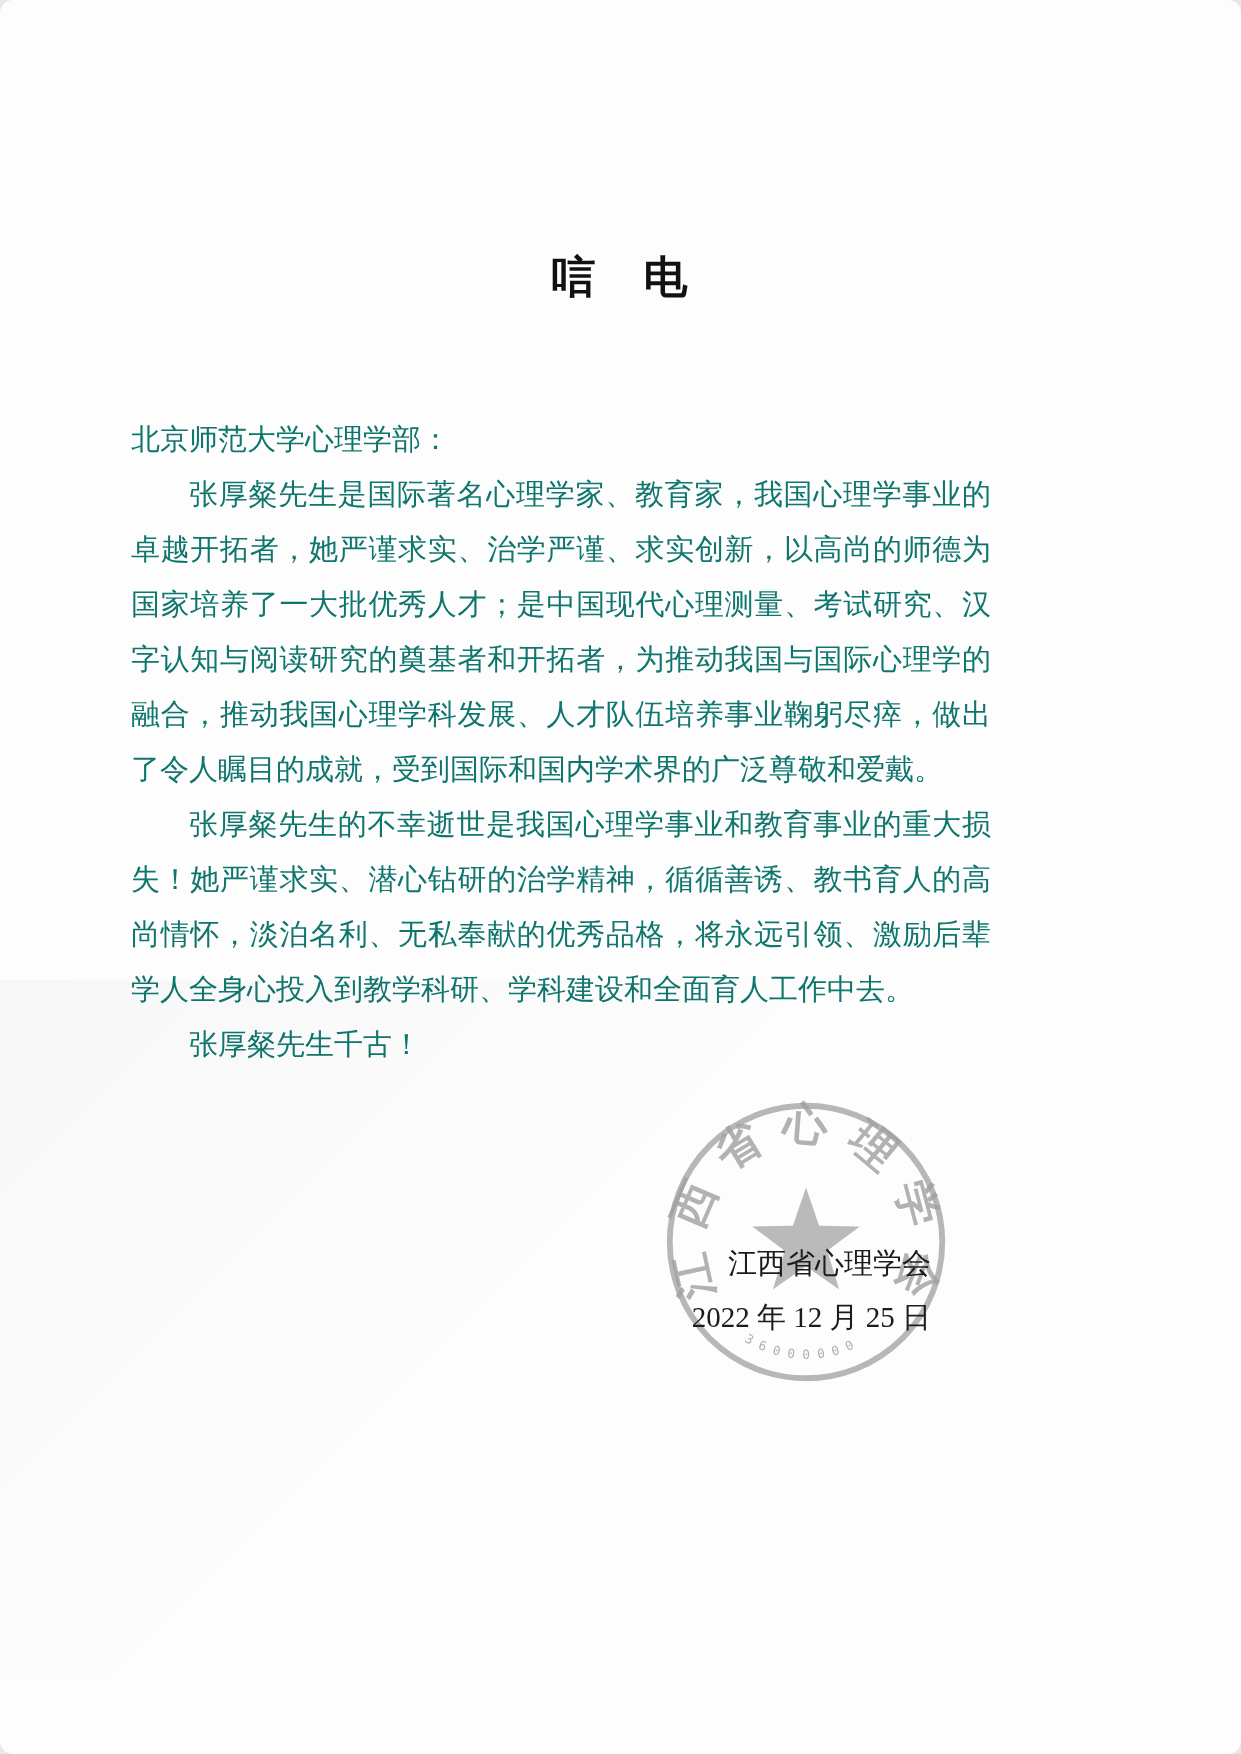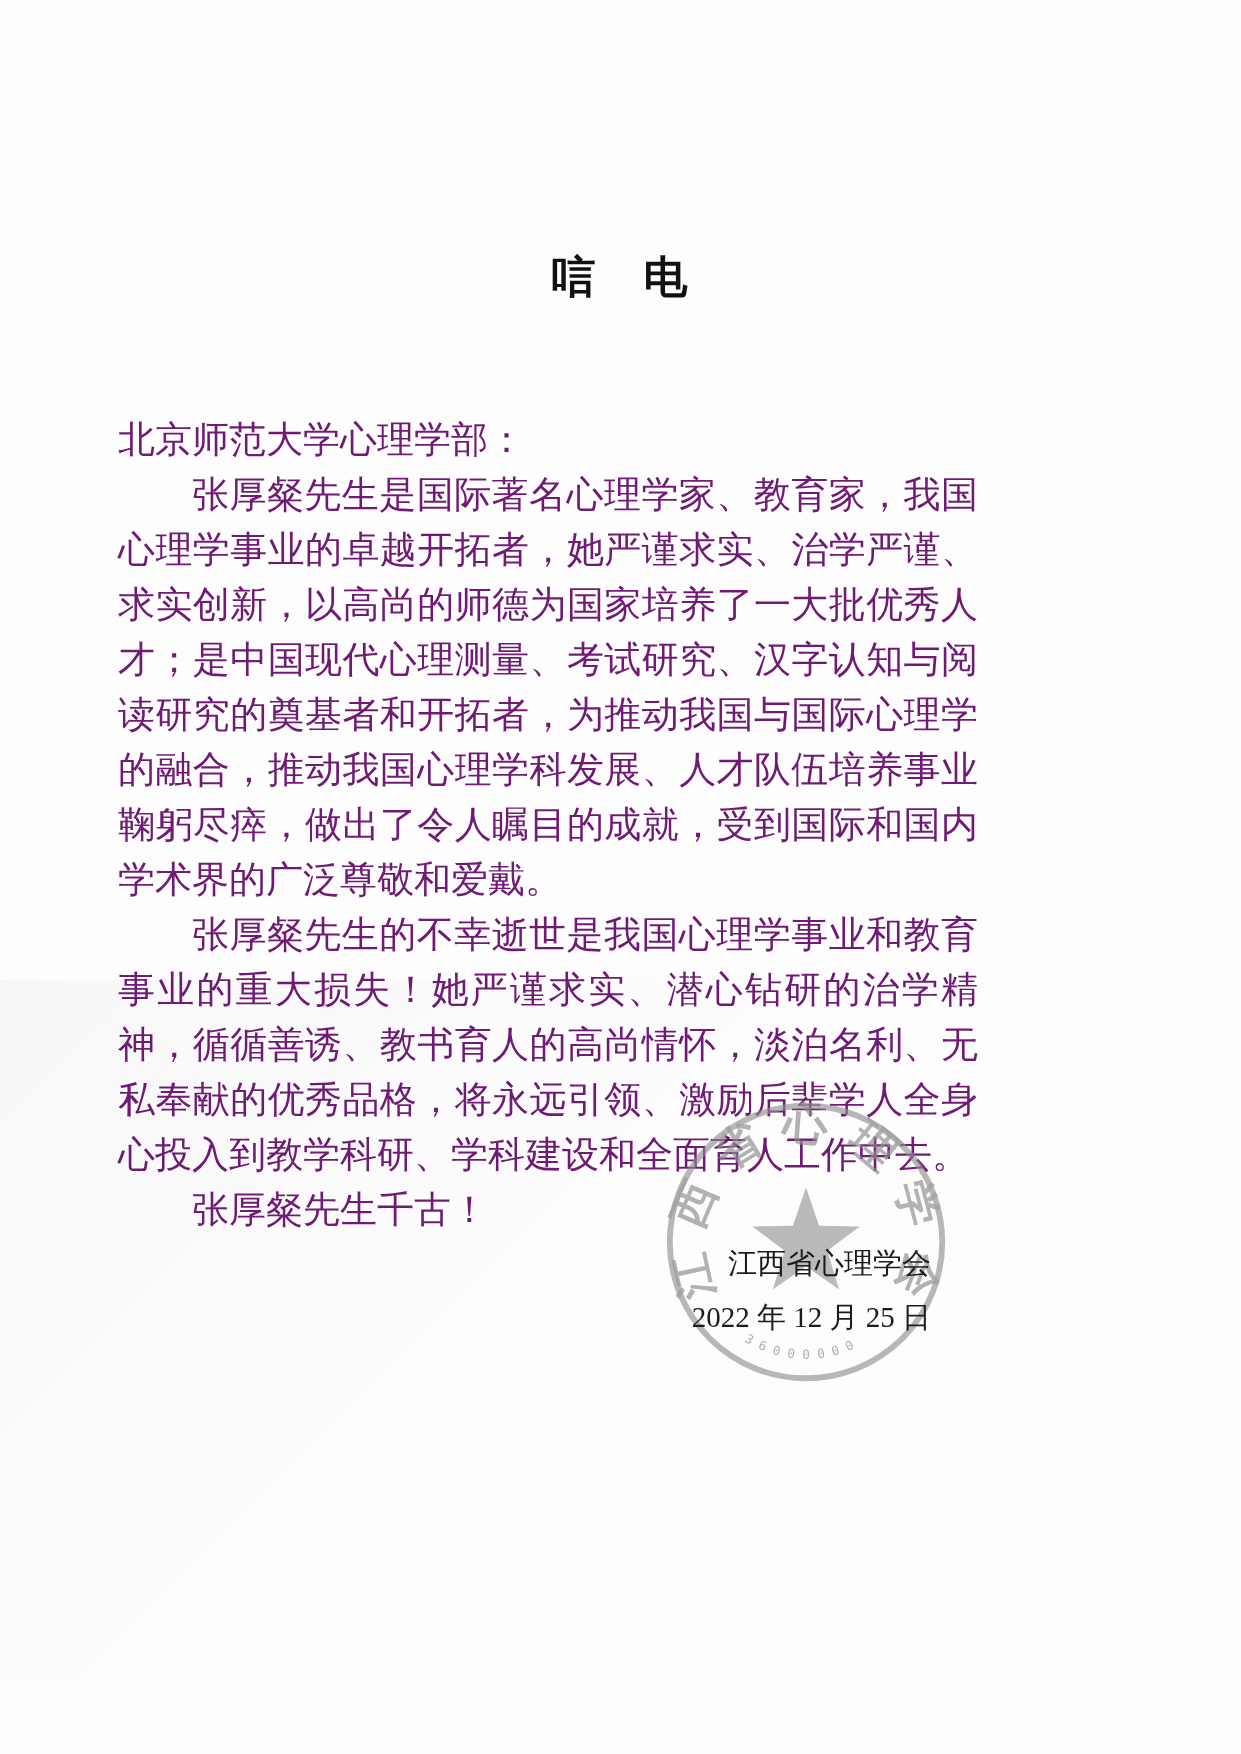--- a/index.html
+++ b/index.html
@@ -9,41 +9,42 @@
     font-family: "Liberation Serif", "DejaVu Serif", serif;
   }
   .page {
     position: relative;
     width: 1241px;
     height: 1754px;
     margin: 0 auto;
     background: #fdfdfd;
     overflow: hidden;
     color: #1a1a1a;
+    border-radius: 13px;
   }
   .doc-title {
     position: absolute;
     top: 248px;
     left: 0;
     width: 100%;
     text-align: center;
     font-size: 44px;
     font-weight: bold;
     letter-spacing: 2px;
     font-family: "Liberation Sans", "DejaVu Sans", sans-serif;
     color: #111;
   }
   .body-text {
     position: absolute;
     top: 412px;
-    left: 118px;
+    left: 131px;
     width: 860px;
-    font-size: 37px;
+    font-size: 29px;
     line-height: 55px;
-    color: #701a75;
+    color: #0f766e;
   }
   .body-text p {
     margin: 0;
     text-align: justify;
     text-justify: inter-ideograph;
     text-indent: 2em;
   }
   .body-text p.salutation {
     text-indent: 0;
   }

